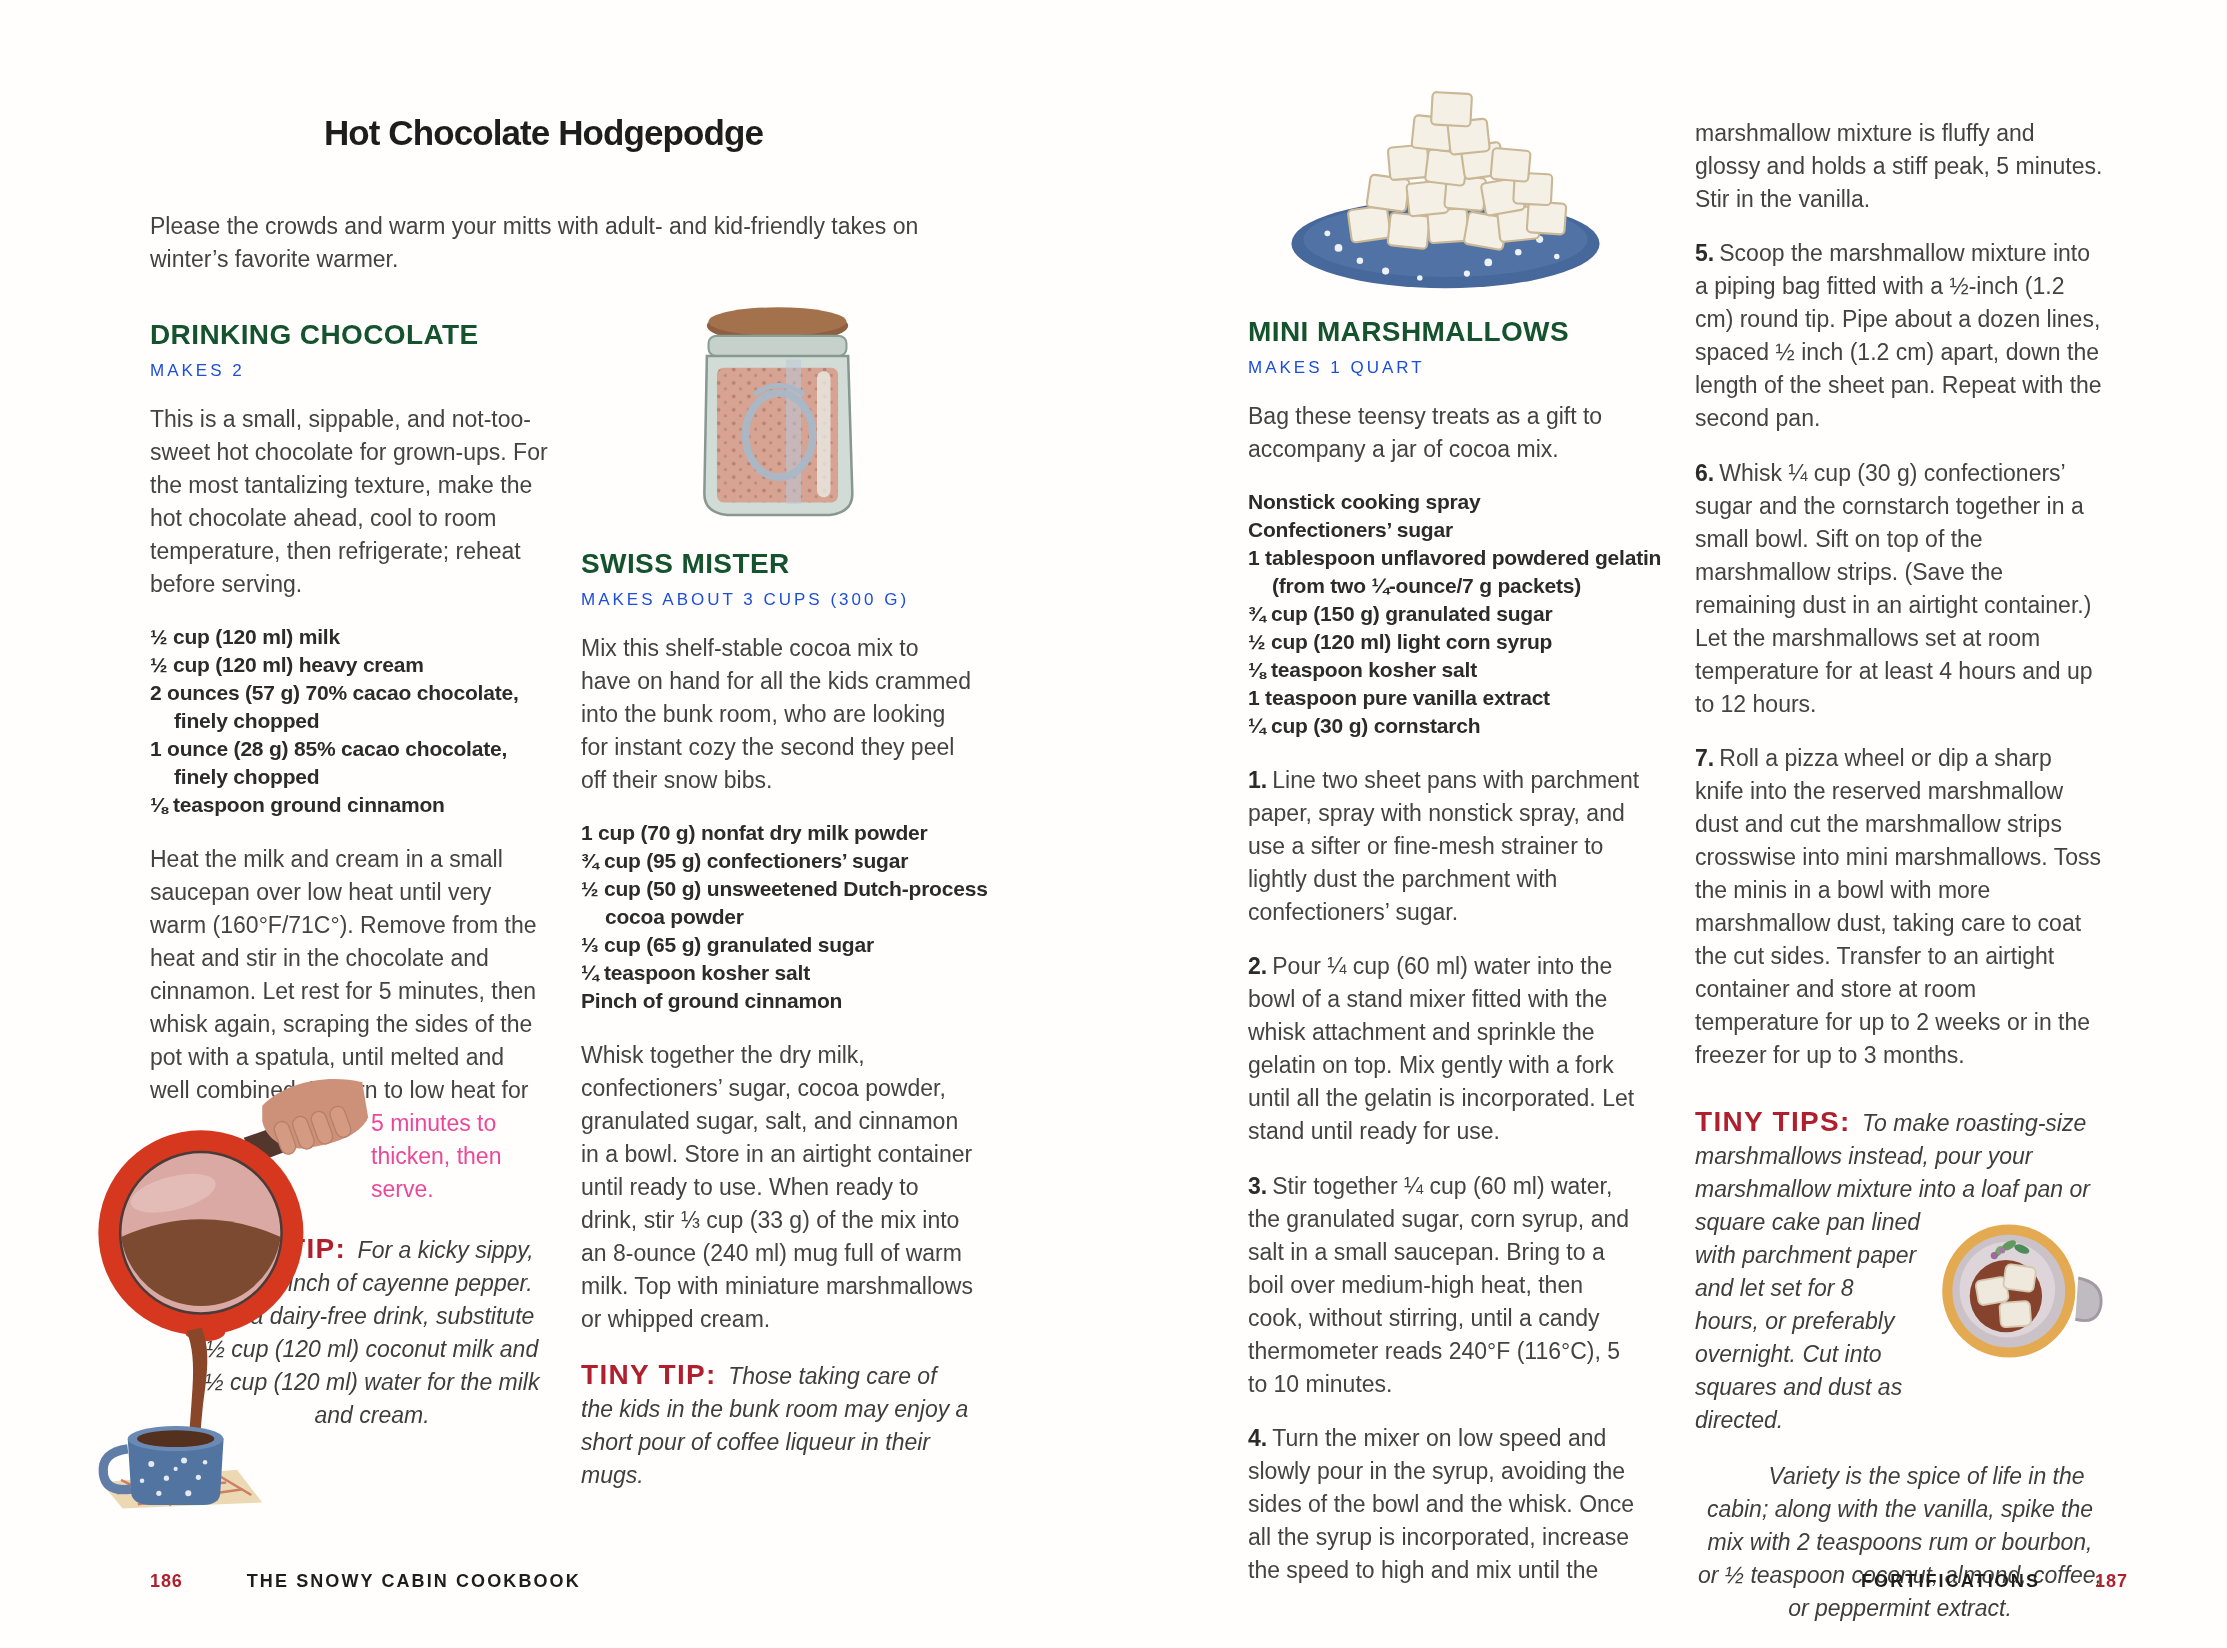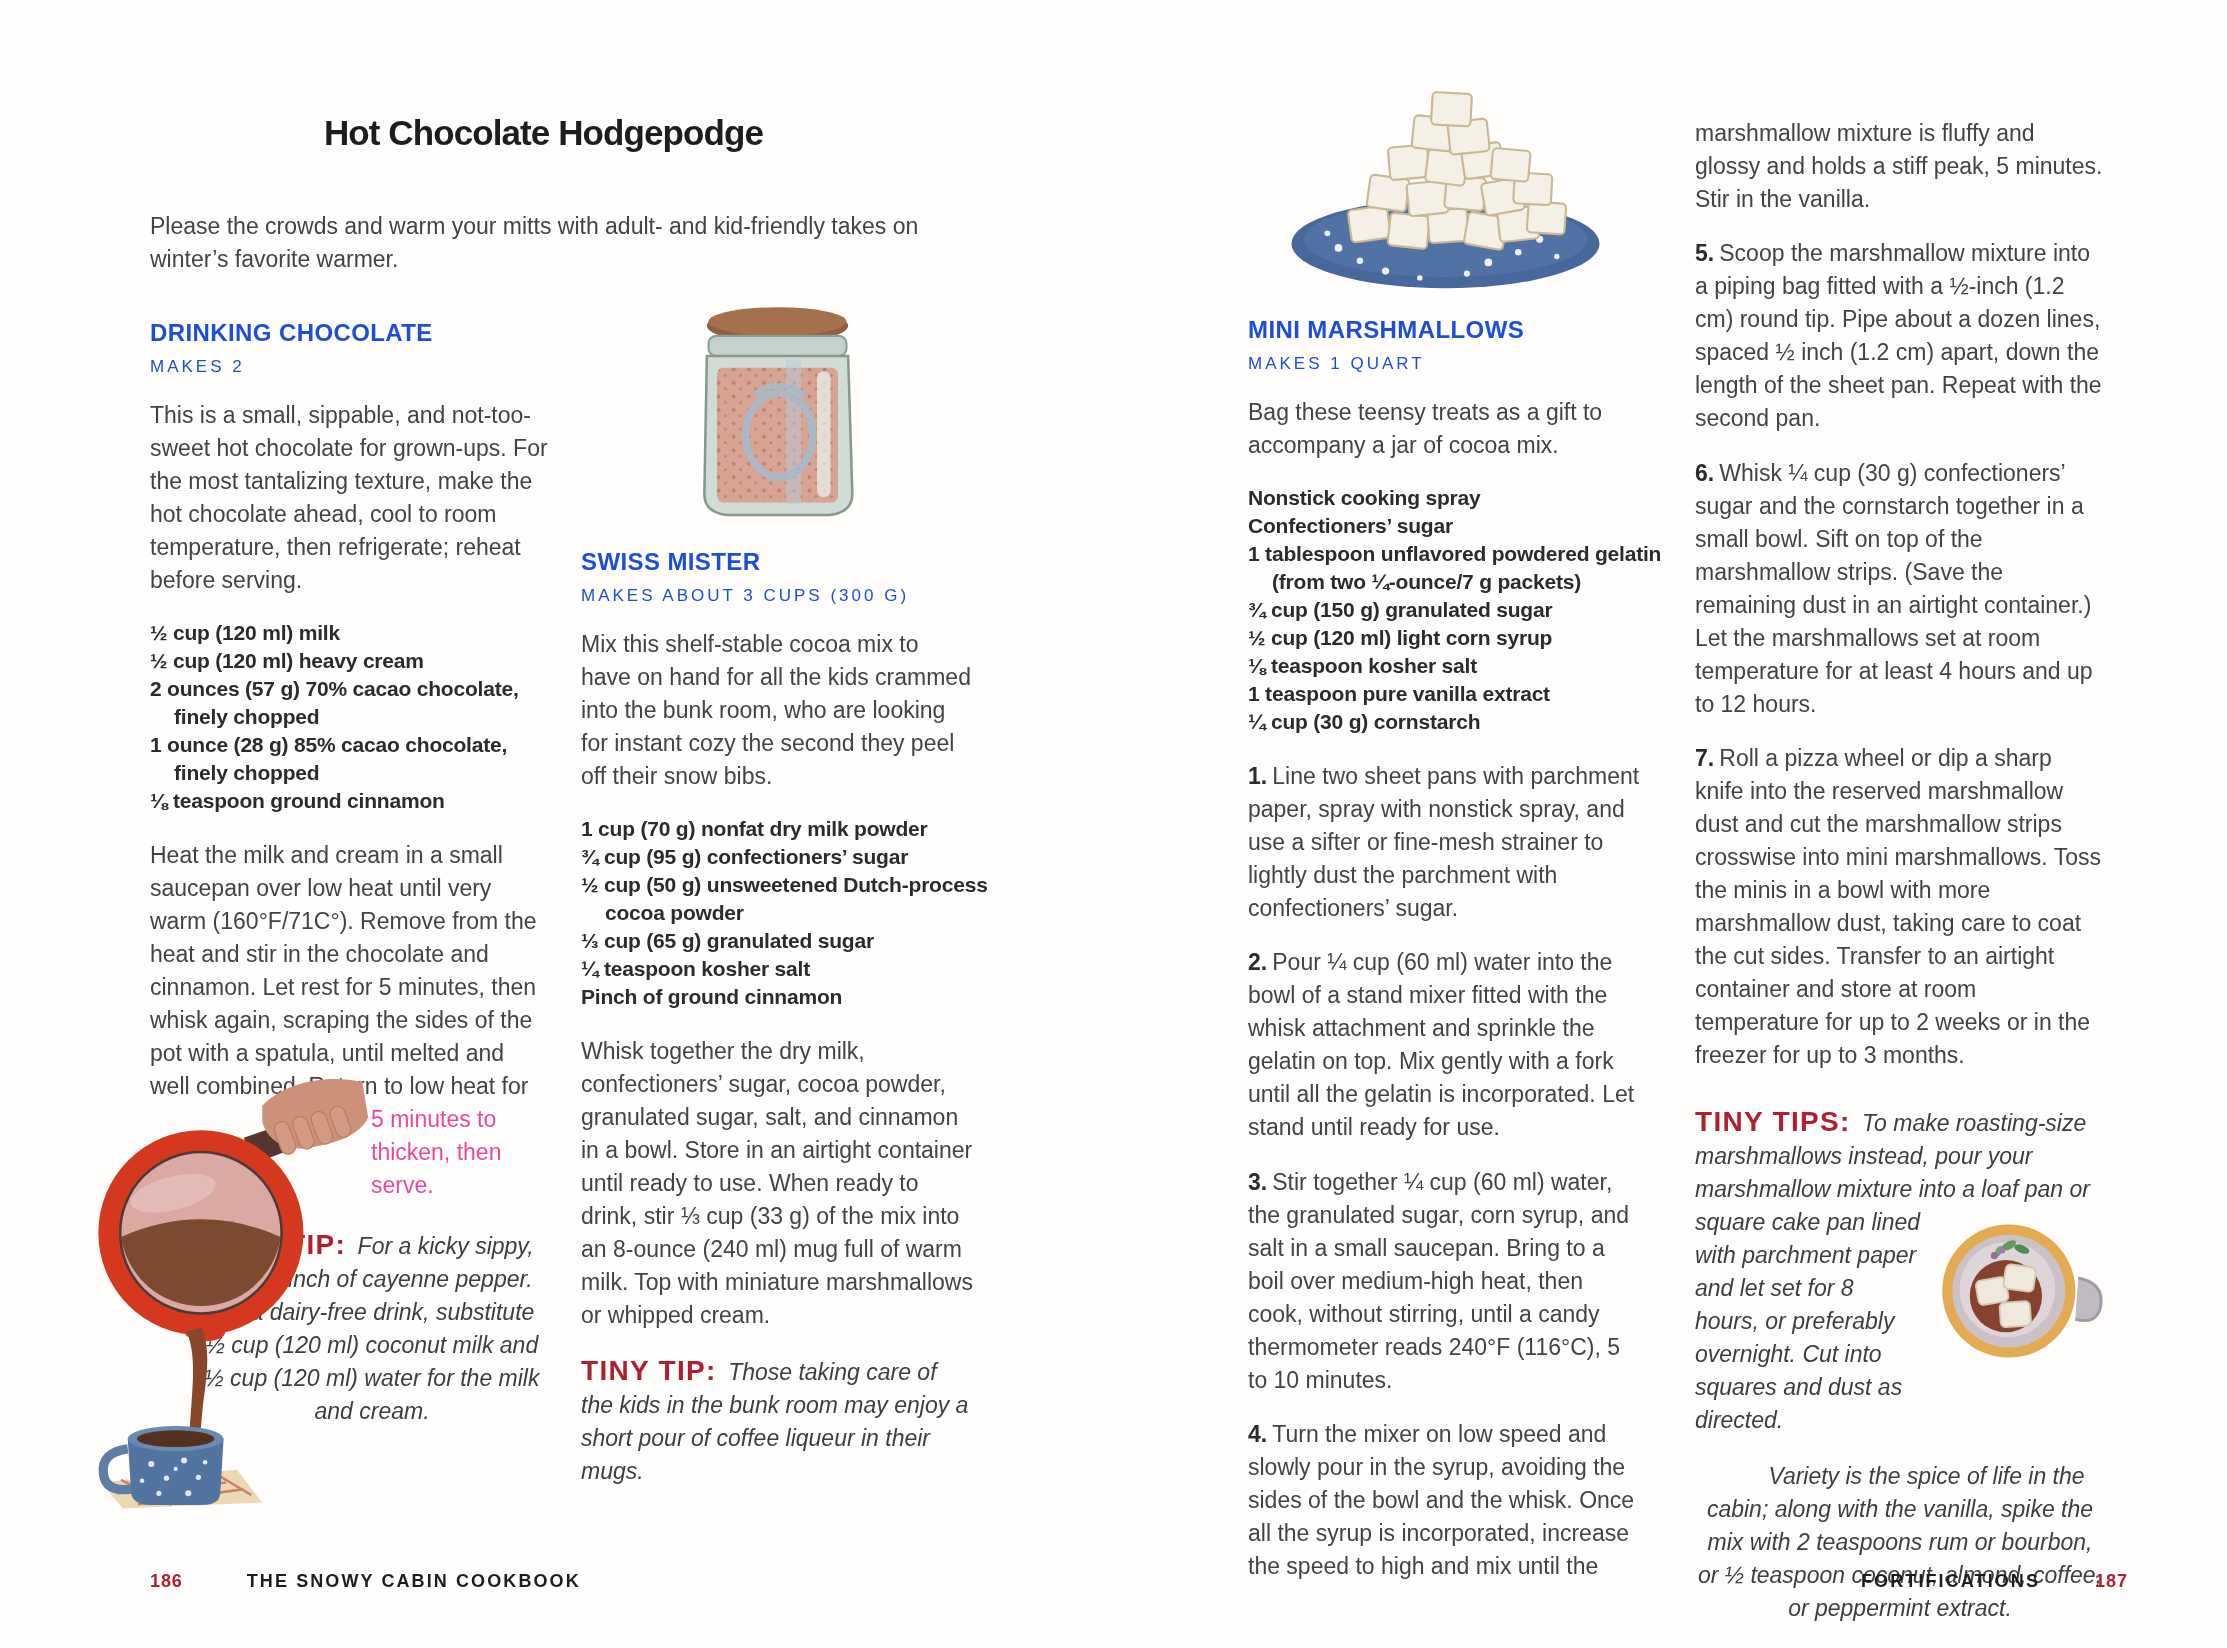--- a/index.html
+++ b/index.html
@@ -16,22 +16,22 @@
   }
   .page-intro{
     left:150px;top:210px;width:780px;font-size:23px;line-height:33px;color:#434343;
   }
   .col{position:absolute;}
   #lcol1{left:150px;top:319px;width:398px;}
   #lcol2{left:581px;top:298px;width:392px;}
   #rcol1{left:1248px;top:81px;width:394px;}
   #rcol2{left:1695px;top:117px;width:410px;}
   .recipe-heading{
-    margin:0 0 10.3px 0;font-size:24px;font-weight:bold;letter-spacing:0.4px;
-    color:#1d4ed8;
+    margin:0 0 10.3px 0;font-size:28px;font-weight:bold;letter-spacing:0.4px;
+    color:#14532d;
   }
   .yield{
     margin:0 0 22px 0;font-size:17px;letter-spacing:3px;color:#1d4ed8;font-weight:400;
   }
   .body-p{margin:0 0 22px 0;font-size:23px;line-height:33px;color:#434343;}
   .ings{margin:3.4px 0 24px 0;}
   .ing{
     font-size:21px;line-height:28px;font-weight:bold;color:#2b2b2b;
     letter-spacing:-0.2px;white-space:nowrap;
   }

